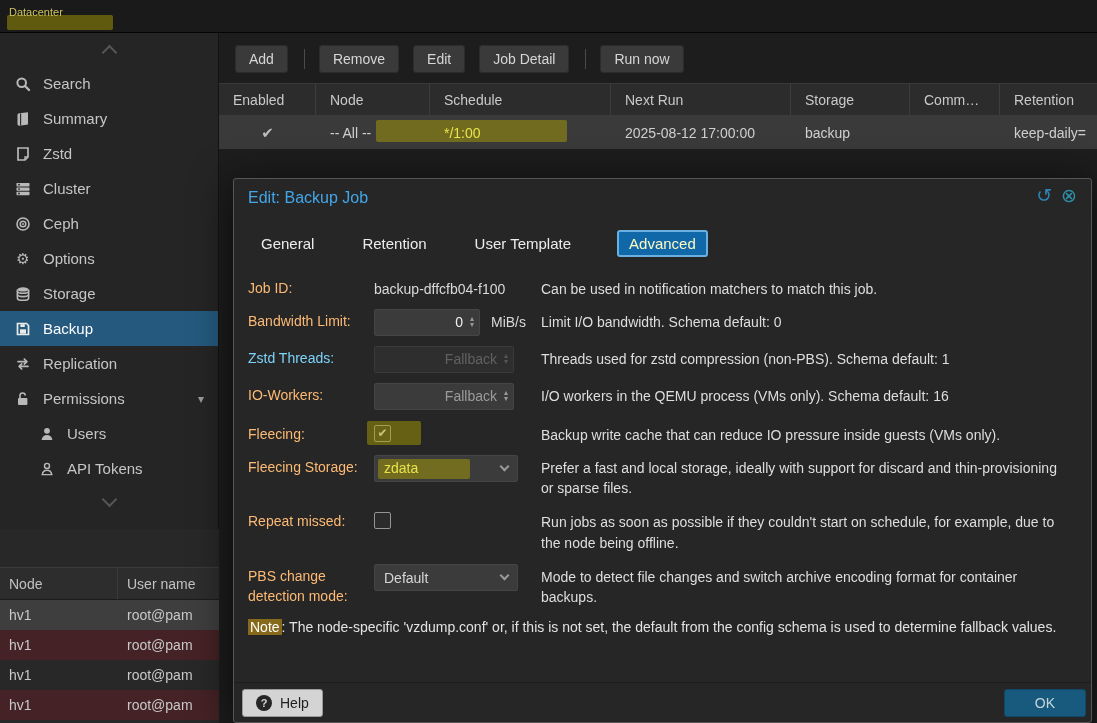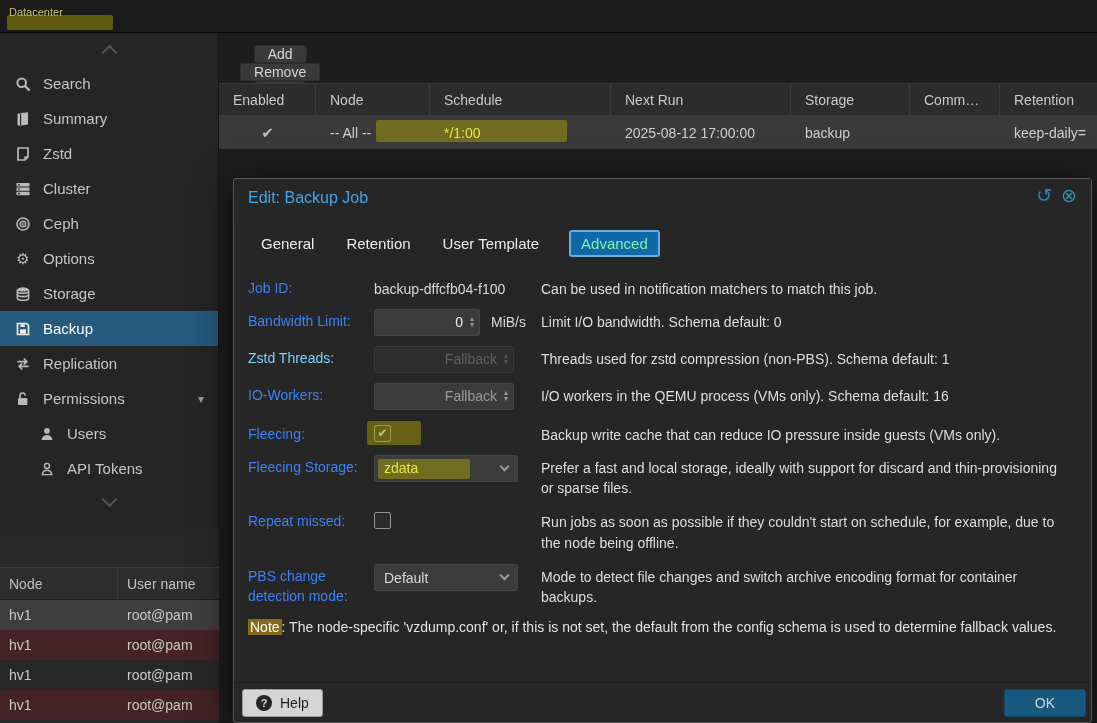--- a/index.html
+++ b/index.html
@@ -39,21 +39,21 @@
                     border-right:1px solid #3a3a3a; font-size:14px; }
   .tasks-rows { position:absolute; left:0; top:71px; width:100%; }
   .task-row { display:flex; height:30px; align-items:center; color:#c9c9c9; cursor:pointer; }
   .task-row.selected { background:#3e3e3e; }
   .task-row.error { background:#452225; }
   .task-row .td { padding-left:9px; overflow:hidden; white-space:nowrap; }
 
   
   .main { position:absolute; left:219px; top:33px; width:878px; height:690px; background:#1d1d1d; }
   .toolbar { position:absolute; left:0; top:12px; height:28px; display:flex; align-items:center;
-             padding-left:16px;flex-direction:column; }
+             padding-left:16px; }
   .tbtn { height:28px; background:#3a3a3a; border:1px solid #2c2c2c; border-radius:3px; color:#d6d6d6;
           font-size:14px; padding:0 13px; margin-right:14px; cursor:pointer;
           font-family:"Liberation Sans","DejaVu Sans",sans-serif; }
   .tsep { width:1px; height:20px; background:#4a4a4a; margin:0 14px 0 2px; }
 
   .jobs-head { position:absolute; left:0; top:50px; width:878px; height:33px; background:#2c2c2c;
                border-top:1px solid #3a3a3a; border-bottom:1px solid #3a3a3a; display:flex; }
   .jobs-head .th { display:flex; align-items:center; padding-left:14px; color:#c9c9c9;
                    border-right:1px solid #3d3d3d; cursor:pointer; }
   .jobs-head .th:last-child { border-right:none; }
@@ -68,27 +68,27 @@
 
   
   .dialog { position:absolute; left:233px; top:178px; width:859px; height:545px; background:#262626;
             border:1px solid #565656; border-radius:3px;
             box-shadow:0 6px 40px rgba(0,0,0,.65); }
   .dlg-header { position:relative; height:40px; }
   .dlg-title { position:absolute; left:14px; top:10px; font-size:16px; color:#42a6e8; }
   .dlg-tools { position:absolute; right:14px; top:7px; display:flex; gap:9px; }
   .dlg-tool { font-size:19px; color:#2e83b5; cursor:pointer; line-height:1; }
   .dlg-tool.close { color:#2e93ac; }
-  .dlg-tabs { display:flex; gap:28px; align-items:center; padding-left:25px; height:40px; margin-top:4px; }
+  .dlg-tabs { display:flex; gap:44px; align-items:center; padding-left:25px; height:40px; margin-top:4px; }
   .dtab { font-size:15px; color:#ececec; padding:4px 2px; cursor:pointer; }
-  .dtab.active { background:#1168a8; border:2px solid #69b0e0; border-radius:3px; color:#86efac;
+  .dtab.active { background:#1168a8; border:2px solid #69b0e0; border-radius:3px; color:#fef9c3;
                  padding:3px 10px; }
   .dlg-body { padding:12px 18px 0 14px; }
   .drow { display:grid; grid-template-columns:126px 167px 1fr; align-items:start; }
-  .dlabel { color:#3b82f6; padding-top:4px; line-height:1.4; }
+  .dlabel { color:#fdba74; padding-top:4px; line-height:1.4; }
   .dlabel.disabled { color:#7dd3fc; }
   .ddesc { color:#dedede; line-height:1.45; padding-top:4px; }
   .dctrl { position:relative; padding-top:1px; }
   .static-val { color:#d9d9d9; max-width:132px; word-break:break-all; line-height:1.4; padding-top:4px; }
 
   .spin-field { height:27px; background:#3b3b3b; border:1px solid #454545; border-radius:2px;
                 display:inline-flex; align-items:center; justify-content:flex-end; padding-right:5px; }
   .spin-field.narrow { width:106px; }
   .spin-field.wide { width:140px; }
   .spin-field.disabled { background:#2e2e2e; border-color:#3a3a3a; }

